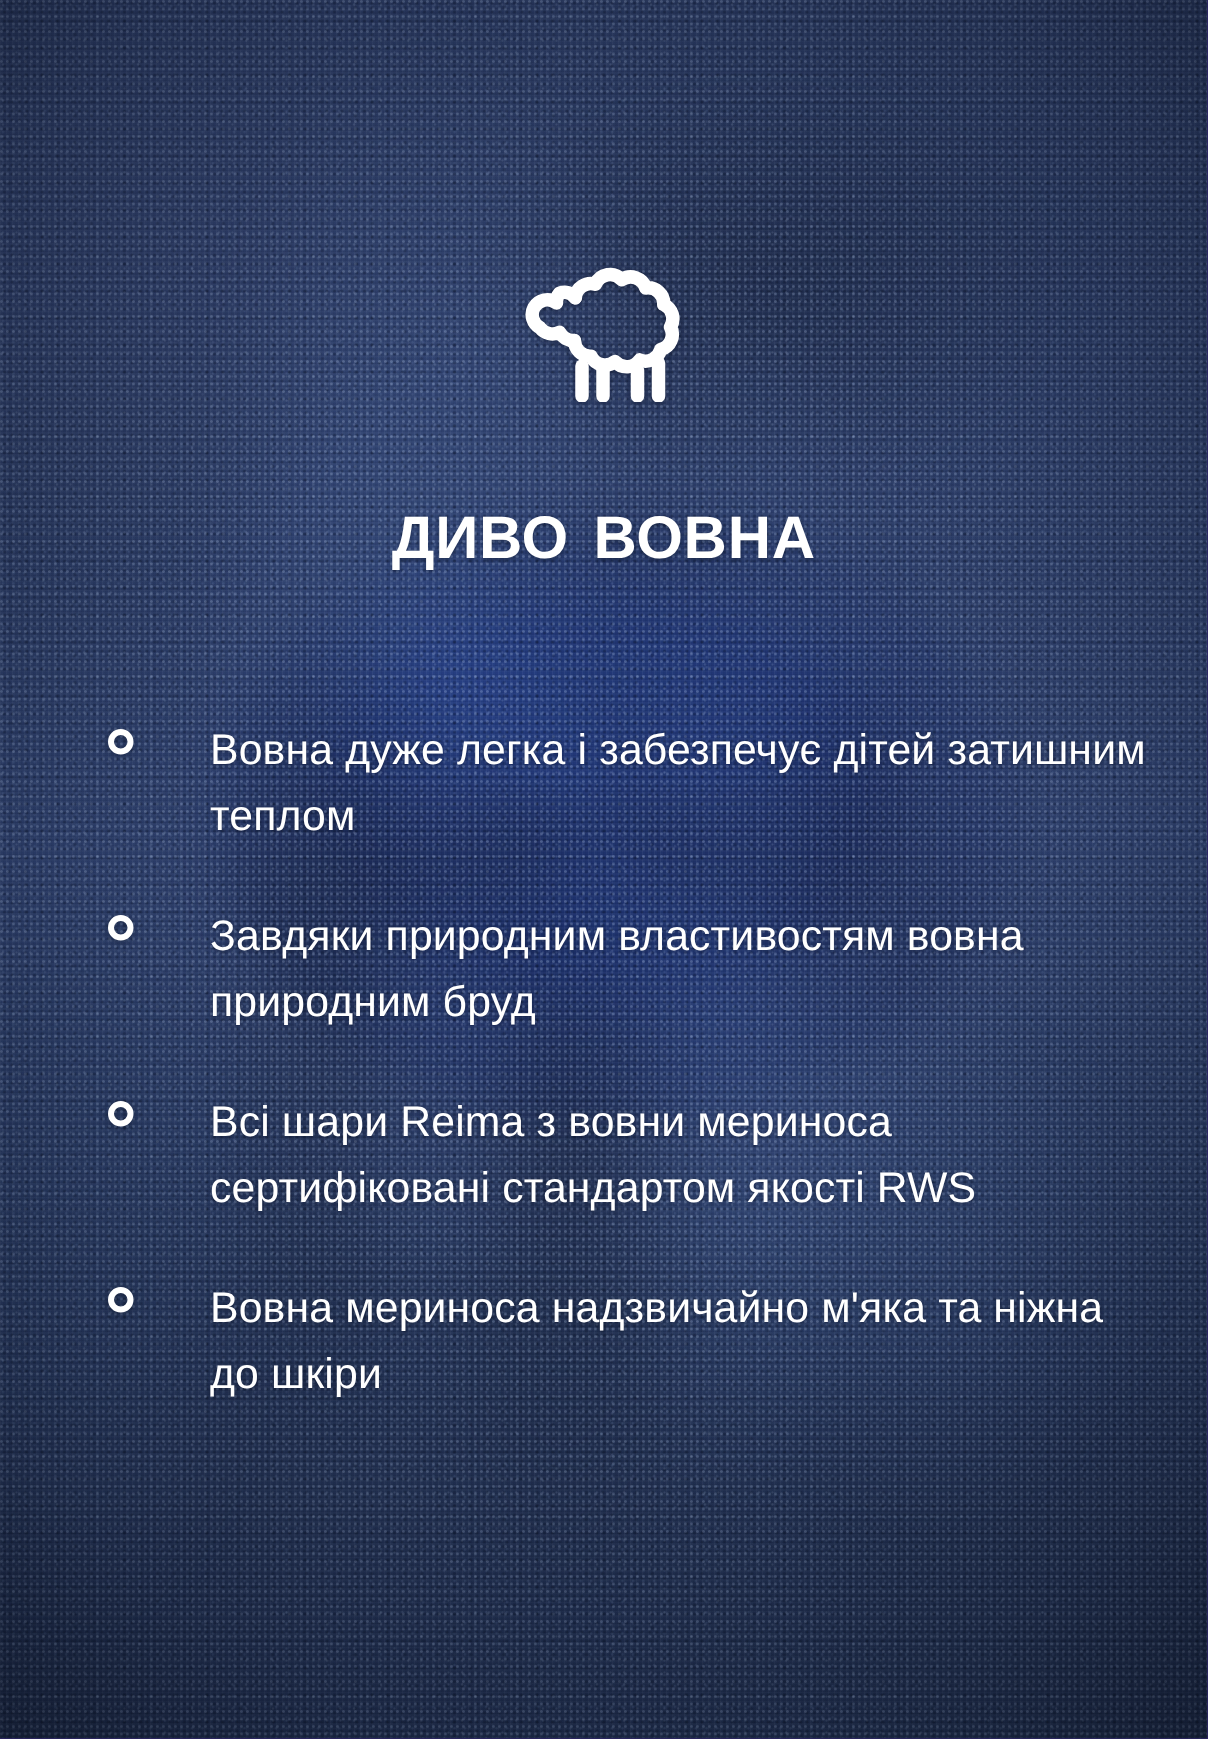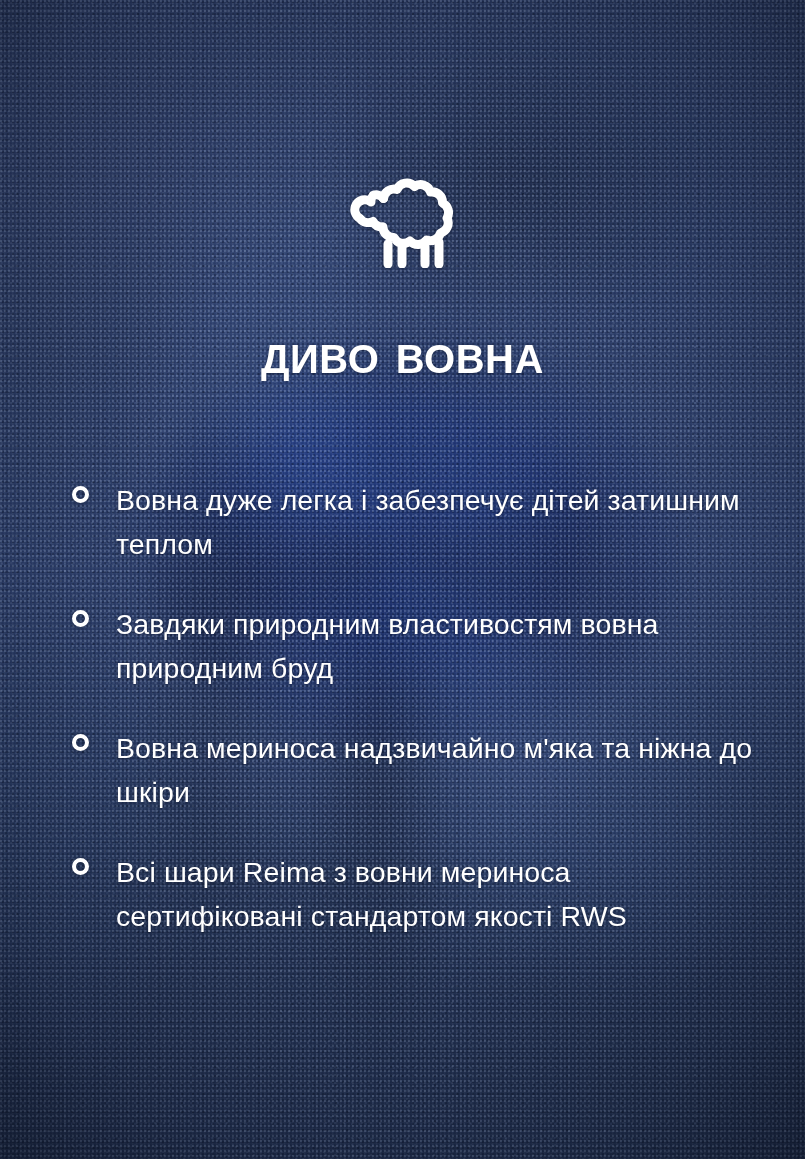--- a/index.html
+++ b/index.html
@@ -199,20 +199,21 @@
     left: 72px;
     top: 478px;
     right: 40px;
   }
 
   .bullet-item {
     position: relative;
     display: flex;
     align-items: flex-start;
     margin-bottom: 36px;
+    gap: 24px;
   }
   .bullet-item:last-child { margin-bottom: 0; }
 
   .bullet-marker {
     flex: 0 0 auto;
     width: 17px;
     height: 17px;
     border: 4px solid #ffffff;
     border-radius: 50%;
     box-sizing: border-box;
@@ -290,24 +291,24 @@
         <span class="bullet-text">Вовна дуже легка і забезпечує дітей затишним теплом</span>
       </li>
 
       <li class="bullet-item">
         <span class="bullet-marker"></span>
         <span class="bullet-text">Завдяки природним властивостям вовна природним бруд</span>
       </li>
 
       <li class="bullet-item">
         <span class="bullet-marker"></span>
+        <span class="bullet-text">Всі шари Reima з вовни мериноса сертифіковані стандартом якості RWS</span>
+      </li>
+
+      <li class="bullet-item">
+        <span class="bullet-marker"></span>
         <span class="bullet-text">Вовна мериноса надзвичайно м'яка та ніжна до шкіри</span>
       </li>
 
-      <li class="bullet-item">
-        <span class="bullet-marker"></span>
-        <span class="bullet-text">Всі шари Reima з вовни мериноса сертифіковані стандартом якості RWS</span>
-      </li>
-
     </ul>
 
   </div>
 </div>
 
 </body></html>

